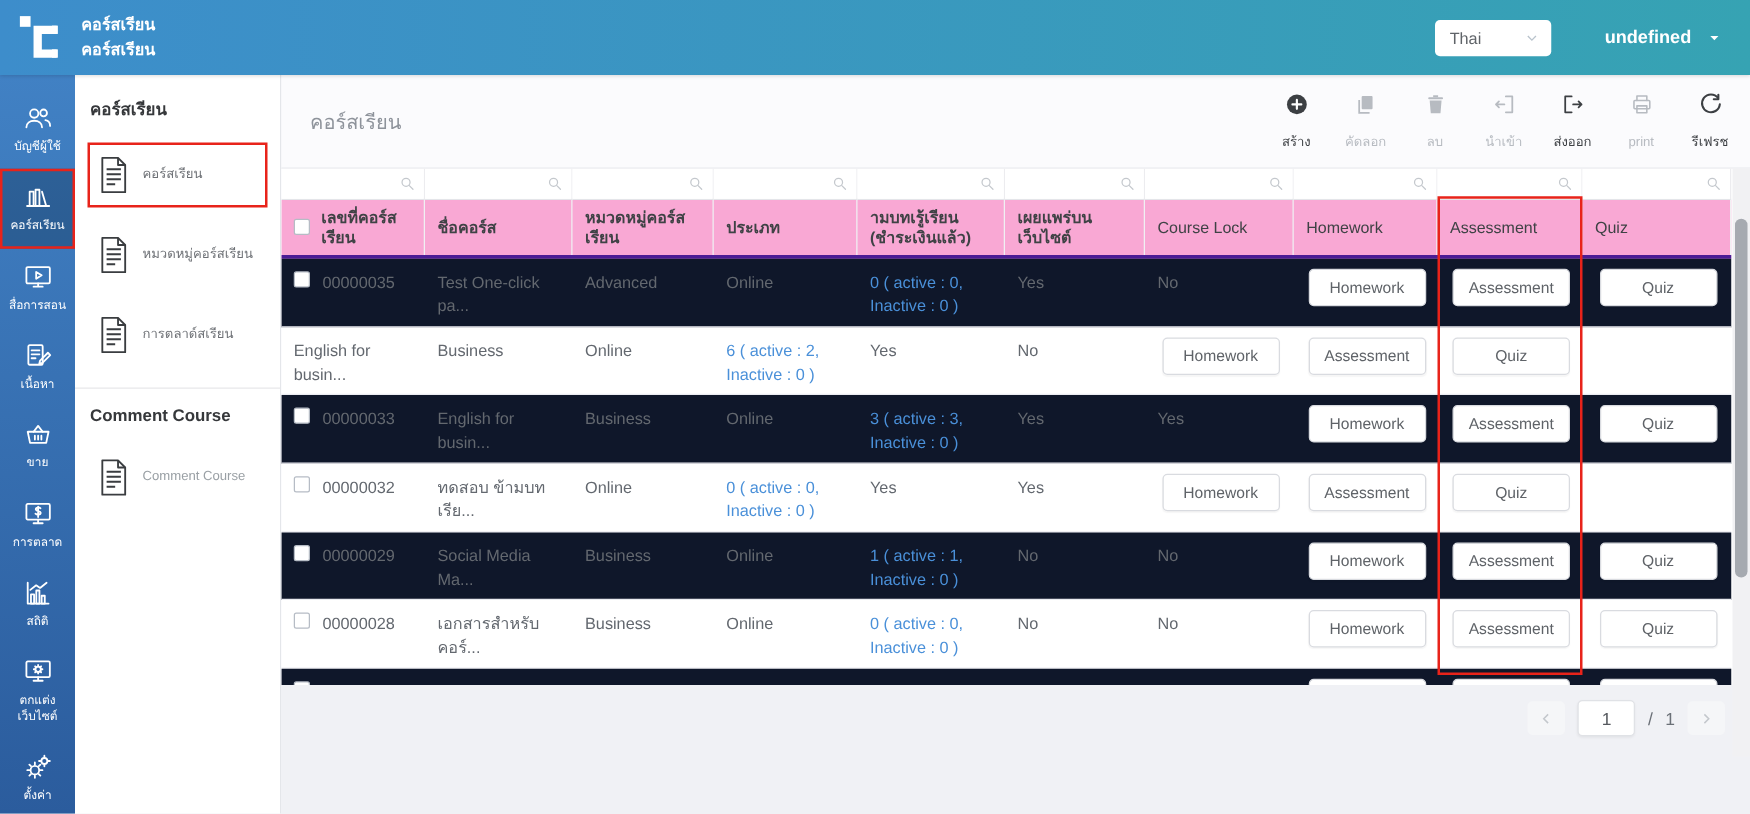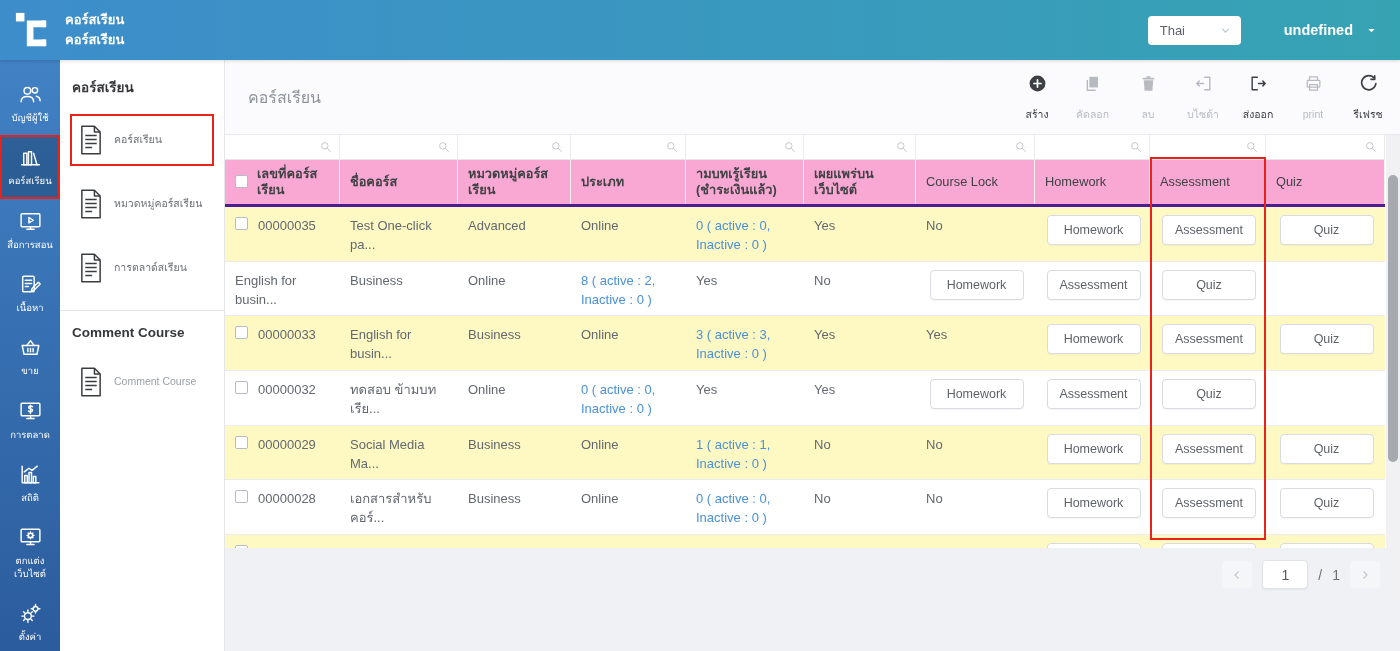--- a/index.html
+++ b/index.html
@@ -61,21 +61,21 @@
     position:relative;background:#fff;}
   .scell input{width:100%;height:100%;border:none;outline:none;padding:0 26px 0 8px;font-size:12px;color:#555;}
   .scell svg{position:absolute;right:6px;top:5px;width:14px;height:14px;color:#c4c8cd;pointer-events:none;}
   .head-row{background:#f9a8d4;border-bottom:3px solid #4c1d95;}
   .head-row .hcell{min-height:42px;padding:6px 8px 6px 10px;font-size:12.8px;color:#3f4245;
     display:flex;align-items:center;gap:9px;line-height:1.25;border-right:1px solid #f0f0f2;}
   .head-row .hcell.bold{font-weight:700;}
   .cb{appearance:none;-webkit-appearance:none;width:13px;height:13px;border:1px solid #b6bcc5;
     border-radius:2px;background:#fff;cursor:pointer;flex-shrink:0;}
   .trow{min-height:48px;border-bottom:1px solid #ebecf1;}
-  .trow.odd{background:#fef9c3;}
+  .trow.odd{background:#0f172a;}
   .trow.even{background:#fff;}
   .td{padding:10px 8px 6px 10px;font-size:13px;color:#63686f;line-height:1.45;}
   .td-id{display:flex;gap:10px;align-items:flex-start;}
   .td-students{color:var(--link,#4a90d9);cursor:pointer;}
   .td-btn{display:flex;justify-content:center;align-items:flex-start;padding-top:8px;}
   .rbtn{width:94px;padding:7px 0;background:#fff;border:1px solid #d9dbe0;border-radius:4px;
     font-size:12.5px;color:#5f6368;cursor:pointer;box-shadow:0 1px 1px rgba(0,0,0,.04);
     font-family:inherit;}
   .assess-box{position:absolute;left:925px;top:22px;width:116px;height:383px;
     border:2px solid var(--red,#e8231a);pointer-events:none;}
@@ -270,21 +270,21 @@
               <rect x="4.5" y="4.8" width="15" height="2" rx="1" fill="currentColor"></rect>
               <rect x="9.5" y="2.8" width="5" height="2" fill="currentColor"></rect>
             </svg>
             <span class="tlabel">ลบ</span>
    </div>
           <div class="tb-item disabled">
      <svg viewBox="0 0 24 24" fill="none" stroke="currentColor" stroke-width="1.8" stroke-linecap="round" stroke-linejoin="round">
               <path d="M13.5 4H20v16h-6.5"></path>
               <path d="M3.5 12H12M6.5 9l-3 3 3 3"></path>
             </svg>
-            <span class="tlabel">บไซต้า</span>
+            <span class="tlabel">นำเข้า</span>
    </div>
           <div class="tb-item enabled">
      <svg viewBox="0 0 24 24" fill="none" stroke="currentColor" stroke-width="1.8" stroke-linecap="round" stroke-linejoin="round">
               <path d="M10.5 4H4v16h6.5"></path>
               <path d="M12 12h8.5M17.5 9l3 3-3 3"></path>
             </svg>
             <span class="tlabel">ส่งออก</span>
    </div>
           <div class="tb-item disabled">
      <svg viewBox="0 0 24 24" fill="none" stroke="currentColor" stroke-width="1.6" stroke-linecap="round" stroke-linejoin="round">
@@ -432,21 +432,21 @@
             </div>
      <div class="td td-btn">
               <button class="rbtn">Quiz</button>
             </div>
    </div>
           <div class="gridrow trow even">
      <div class="td">English for busin...</div>
      <div class="td">Business</div>
      <div class="td">Online</div>
      <div class="td td-students">
-       <div>8 ( active : 2,</div>
+       <div>6 ( active : 2,</div>
               <div>Inactive : 0 )</div>
             </div>
      <div class="td">Yes</div>
      <div class="td">No</div>
      <div class="td td-btn">
               <button class="rbtn">Homework</button>
             </div>
      <div class="td td-btn">
               <button class="rbtn">Assessment</button>
             </div>

